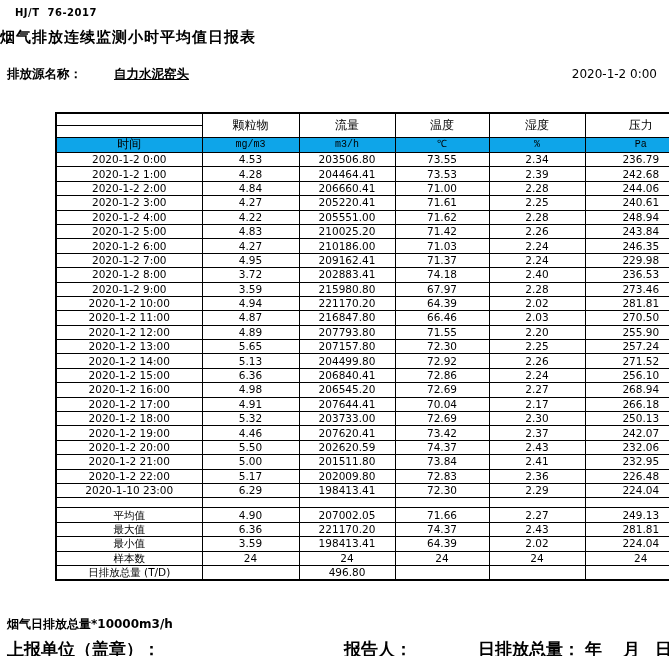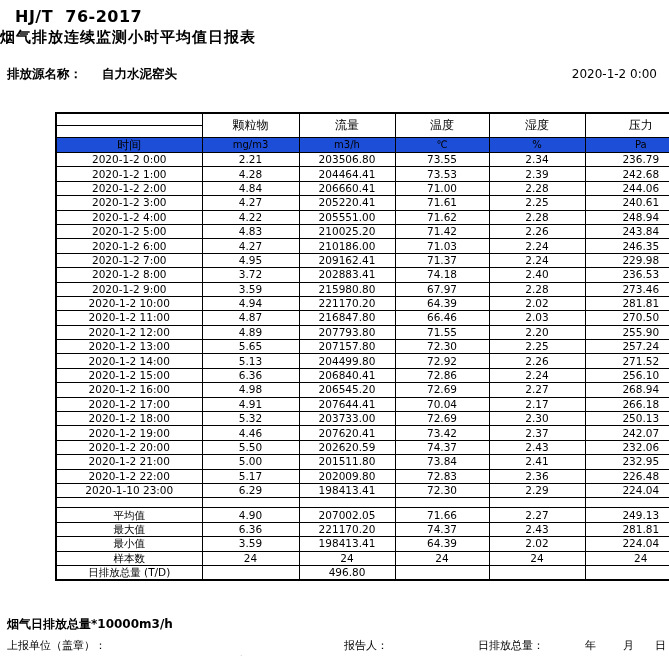--- a/index.html
+++ b/index.html
@@ -3,54 +3,54 @@
 <meta charset="utf-8">
 <style>
   html,body{margin:0;padding:0;}
   body{
     width:669px;height:656px;background:#ffffff;color:#000;
     font-family:"DejaVu Sans","Liberation Sans",sans-serif;
     position:relative;overflow:hidden;
   }
   .doc-code{
     position:absolute;left:15px;top:7px;
-    font-size:16px;font-weight:bold;white-space:pre;letter-spacing:0.5px;
+    font-size:10px;font-weight:bold;white-space:pre;letter-spacing:0.5px;
   }
   .title{
     position:absolute;left:0;right:0;top:28px;text-align:left;
     font-size:15px;font-weight:bold;letter-spacing:1px;
   }
   .source-line{position:absolute;left:7px;top:66px;font-size:12.5px;font-weight:bold;}
-  .source-name{margin-left:20px;}
+  .source-name{margin-left:32px;text-decoration:underline;}
   .report-datetime{position:absolute;right:12px;top:67px;font-size:12px;font-weight:normal;}
 
   table.report{
     position:absolute;left:14px;top:112px;
     border-collapse:collapse;table-layout:fixed;width:641px;
     border:2px solid #000;
     margin-left:41px;
   }
   table.report td, table.report th{
     border:1px solid #000;padding:0;margin:0;
     text-align:center;vertical-align:middle;
     font-size:10.5px;font-weight:normal;
     height:13.4px;line-height:1.05;
     overflow:hidden;white-space:nowrap;
   }
   tr.h1 th{font-size:12px;height:12px;}
   tr.h1 td.htime{height:11px;}
   tr.h2 td.htime{height:11px;}
-  tr.unit-row td{background:#1d4ed8;font-size:10px;height:14px;}
+  tr.unit-row td{background:#0ea5e9;font-size:10px;height:14px;font-family:Liberation Mono, monospace;}
   tr.unit-row td.time-label{font-size:12px;}
   tr.blank-row td{height:9px;}
   td.sum-label{font-size:11px;}
   td.left-cell{text-align:left;padding-left:6px;}
 
   .note{position:absolute;left:7px;top:616px;font-size:12px;font-weight:bold;}
-  .sign-line{position:absolute;left:0;top:638px;width:543px;height:18px;font-size:11px;font-weight:normal;}
+  .sign-line{position:absolute;left:0;top:638px;width:543px;height:18px;font-size:17px;font-weight:bold;}
   .sign-line span{position:absolute;top:0;white-space:nowrap;}
   .lbl-unit{left:7px;}
   .lbl-resp{left:225px;margin-top:16px;}
   .lbl-reporter{left:344px;}
   .lbl-repdate{left:478px;}
   .lbl-year{left:585px;}
   .lbl-month{left:623px;}
   .lbl-day{left:655px;}
 </style>
 </head>
@@ -89,21 +89,21 @@
       <td>mg/m3</td>
       <td>m3/h</td>
       <td>℃</td>
       <td>%</td>
       <td>Pa</td>
     </tr>
   </thead>
   <tbody>
       <tr>
         <td>2020-1-2 0:00</td>
-        <td>2.21</td>
+        <td>4.53</td>
         <td>203506.80</td>
         <td>73.55</td>
         <td>2.34</td>
         <td>236.79</td>
       </tr>
       <tr>
         <td>2020-1-2 1:00</td>
         <td>4.28</td>
         <td>204464.41</td>
         <td>73.53</td>

